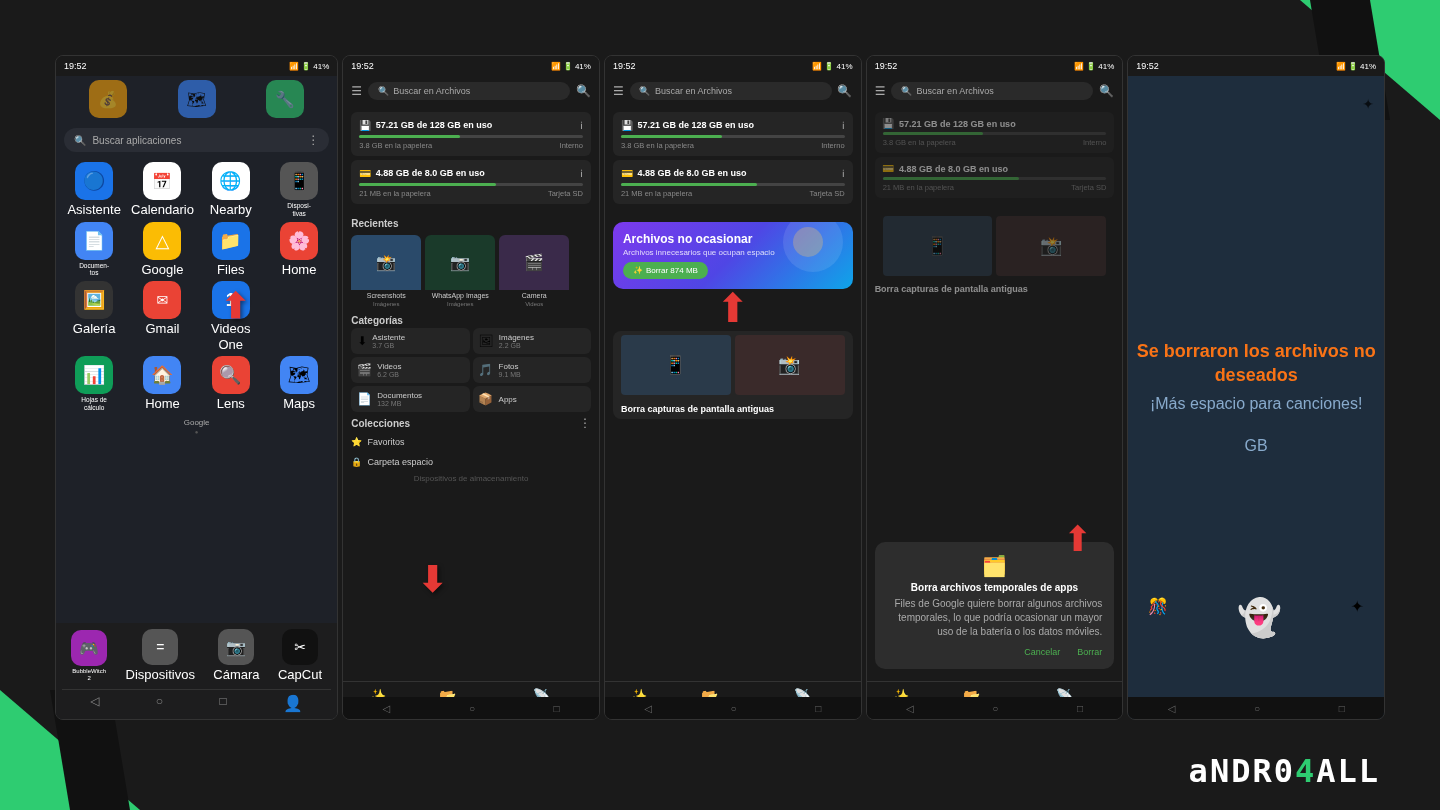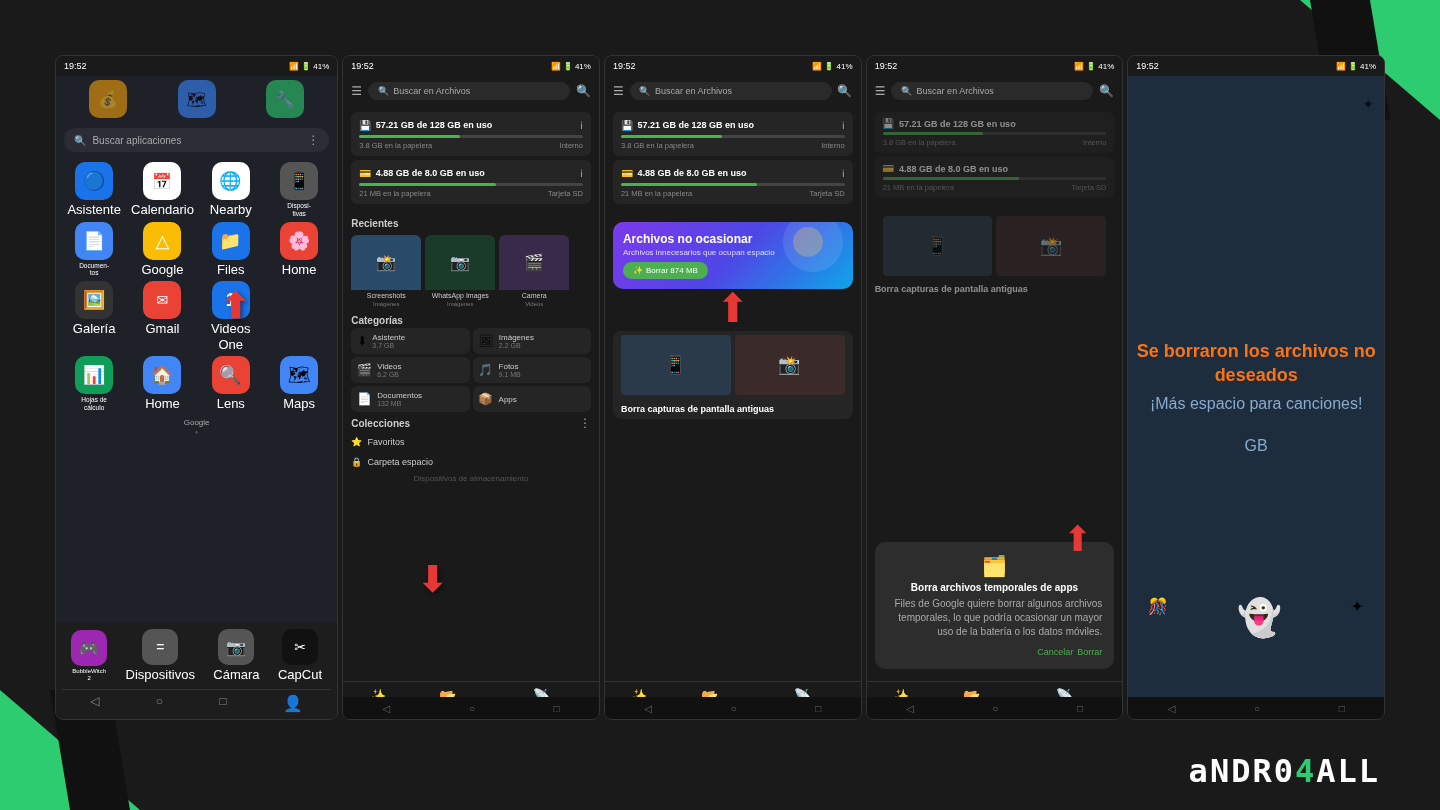--- a/index.html
+++ b/index.html
@@ -411,21 +411,21 @@
       font-size: 10px;
       color: #aaa;
       text-align: right;
       line-height: 1.4;
       margin-bottom: 8px;
     }
 
     .dialog-buttons {
       display: flex;
       justify-content: flex-end;
-      gap: 4px;
+      gap: 17px;
     }
 
     .btn-cancel {
       font-size: 9px;
       color: #4CAF50;
       background: none;
       border: none;
       cursor: pointer;
     }
 

